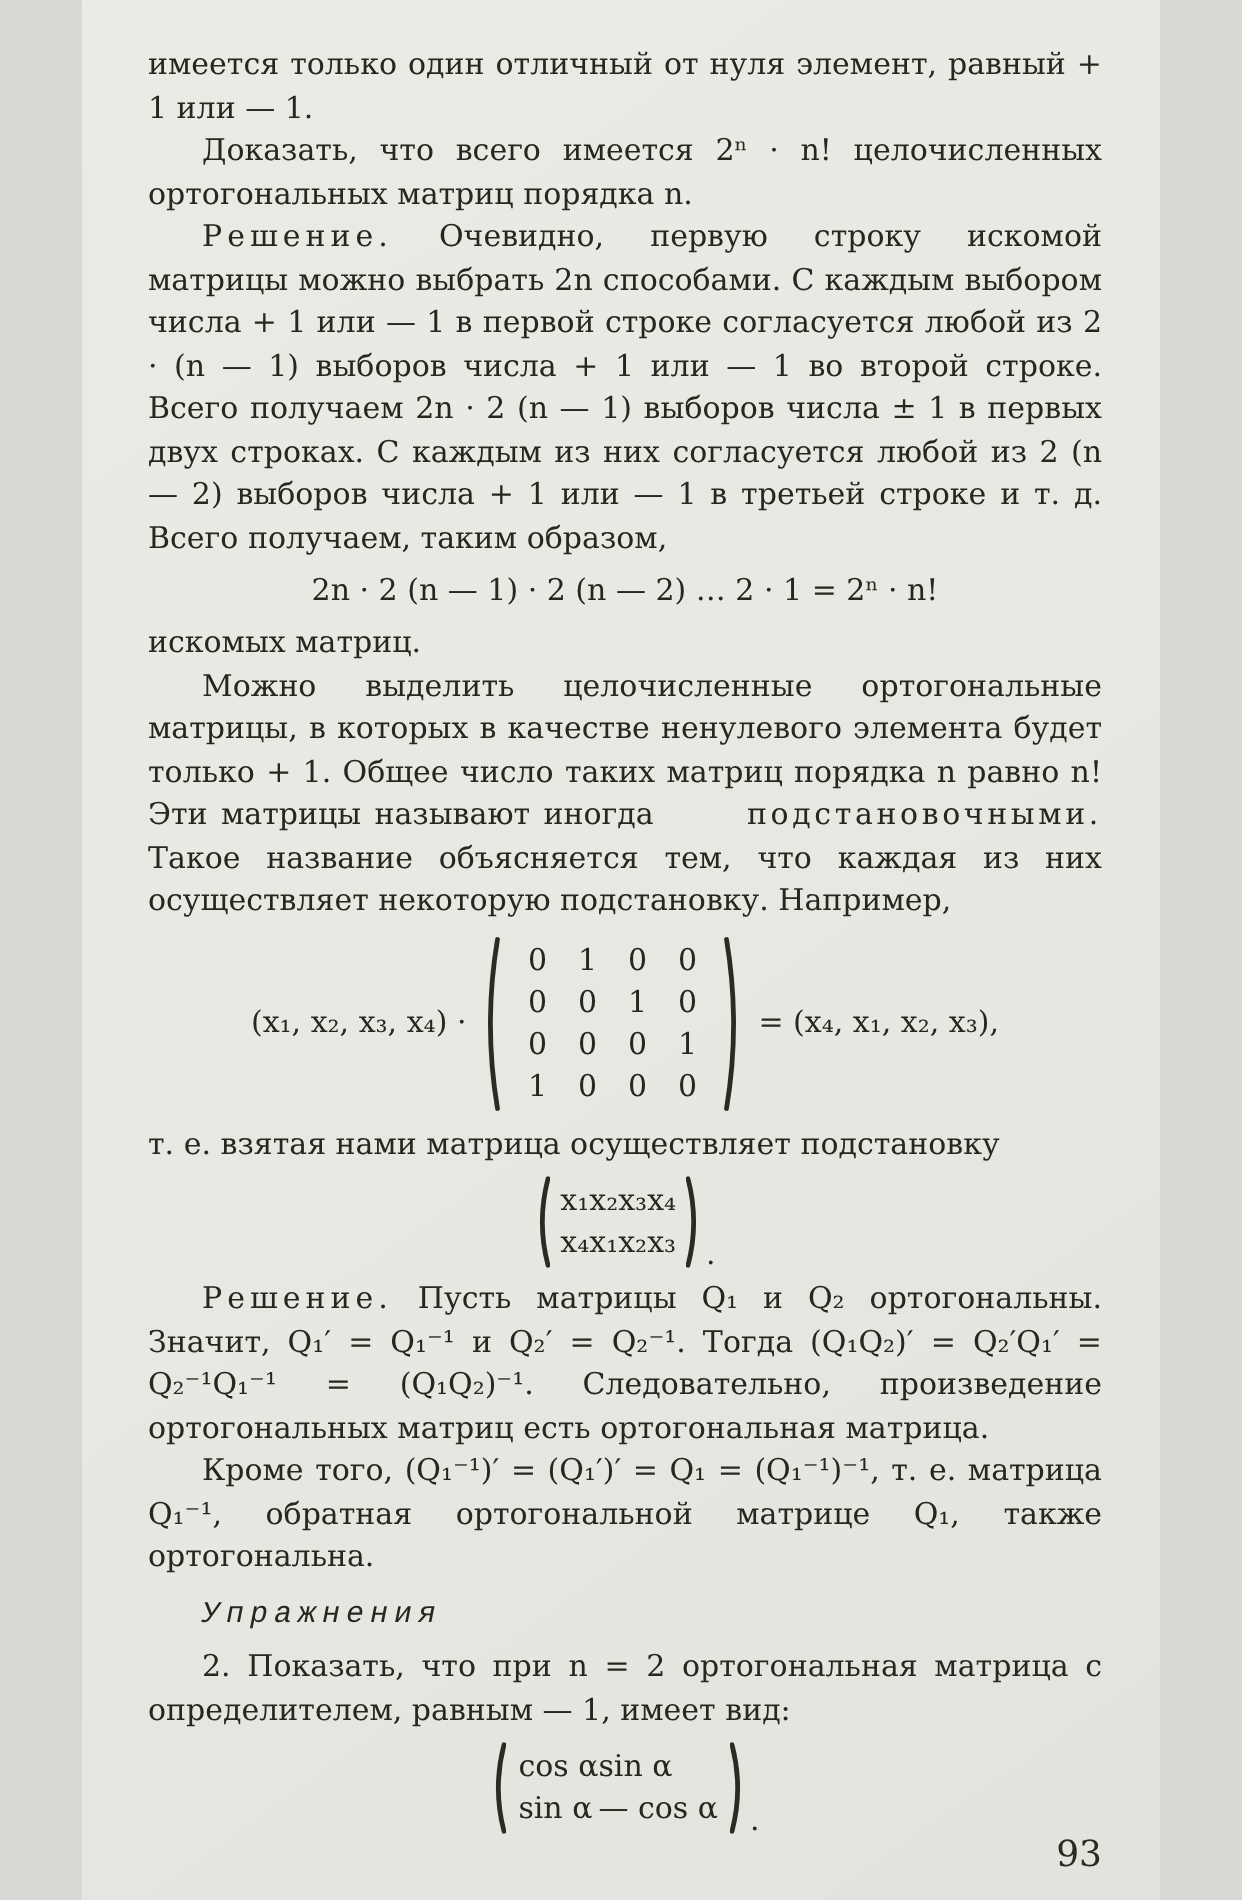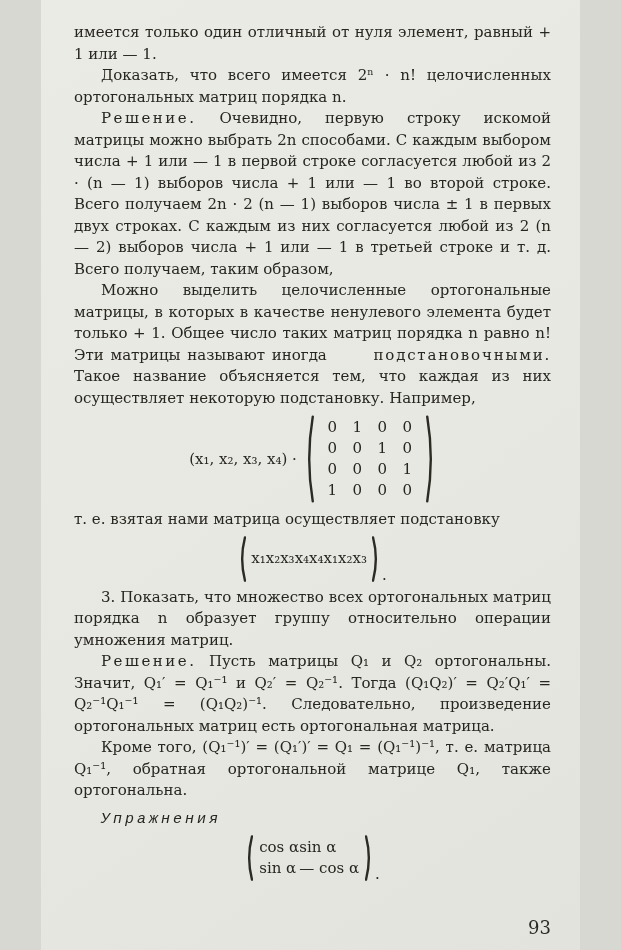--- a/index.html
+++ b/index.html
@@ -46,21 +46,21 @@
   .matrix4 {
     display: grid;
     grid-template-columns: repeat(4, 25px);
     justify-items: center;
     padding: 1px 3px;
     font-size: 15px;
     line-height: 21px;
   }
   .col2 {
     display: flex;
-    flex-direction: row;
+    flex-direction: column;
     align-items: center;
     line-height: 21px;
     padding: 0 2px;
   }
   .m2 {
     display: grid;
     grid-template-columns: auto auto;
     line-height: 21px;
     padding: 0 3px;
     text-align: left;
@@ -87,21 +87,25 @@
 
 <div class="page">
   <div class="body-text">
 
     <p>имеется только один отличный от нуля элемент, равный + 1 или — 1.</p>
 
     <p class="ind">Доказать, что всего имеется 2ⁿ · n! целочисленных ортогональных матриц порядка n.</p>
 
     <p class="ind"><span class="sp-label">Решение.</span><span> Очевидно, первую строку искомой матрицы можно выбрать 2n способами. С каждым выбором числа + 1 или — 1 в первой строке согласуется любой из 2 · (n — 1) выборов числа + 1 или — 1 во второй строке. Всего получаем 2n · 2 (n — 1) выборов числа ± 1 в первых двух строках. С каждым из них согласуется любой из 2 (n — 2) выборов числа + 1 или — 1 в третьей строке и т. д. Всего получаем, таким образом,</span></p>
 
+    <div class="display">
+      <span>2n · 2 (n — 1) · 2 (n — 2)  …  2 · 1 = 2ⁿ · n!</span>
+    </div>
 
+    <p>искомых матриц.</p>
 
     <p class="ind"><span>Можно выделить целочисленные ортогональные матрицы, в которых в качестве ненулевого элемента будет только + 1. Общее число таких матриц порядка n равно n! Эти матрицы называют иногда </span><span class="emph-sp">подстановочными.</span><span> Такое название объясняется тем, что каждая из них осуществляет некоторую подстановку. Например,</span></p>
 
     <div class="display">
       <span>(x₁, x₂, x₃, x₄) ·</span>
       <span class="mgroup">
         <svg class="paren" width="10" height="90" viewBox="0 0 12 100" preserveAspectRatio="none">
             <path d="M10.5,3 Q2,50 10.5,97"></path>
           </svg>
         <span class="matrix4">
@@ -119,49 +123,50 @@
           <span>1</span>
           <span>1</span>
           <span>0</span>
           <span>0</span>
           <span>0</span>
         </span>
         <svg class="paren" width="10" height="90" viewBox="0 0 12 100" preserveAspectRatio="none">
             <path d="M1.5,3 Q10,50 1.5,97"></path>
           </svg>
       </span>
+      <span>= (x₄, x₁, x₂, x₃),</span>
     </div>
 
     <p>т. е. взятая нами матрица осуществляет подстановку</p>
 
     <div class="display">
       <span class="mgroup">
         <svg class="paren" width="8" height="46" viewBox="0 0 12 100" preserveAspectRatio="none">
             <path d="M10.5,3 Q2,50 10.5,97"></path>
           </svg>
         <span class="col2">
           <span>x₁x₂x₃x₄</span>
           <span>x₄x₁x₂x₃</span>
         </span>
         <svg class="paren" width="8" height="46" viewBox="0 0 12 100" preserveAspectRatio="none">
             <path d="M1.5,3 Q10,50 1.5,97"></path>
           </svg>
       </span>
       <span class="after-paren">.</span>
     </div>
 
-    <p class="ind">3. Показать, что множество всех ортогональных матриц порядка n образует группу относительно операции умножения матриц.</p>
 
     <p class="ind"><span class="sp-label">Решение.</span><span> Пусть матрицы Q₁ и Q₂ ортогональны. Значит, Q₁′ = Q₁⁻¹ и Q₂′ = Q₂⁻¹. Тогда (Q₁Q₂)′ = Q₂′Q₁′ = Q₂⁻¹Q₁⁻¹ = (Q₁Q₂)⁻¹. Следовательно, произведение ортогональных матриц есть ортогональная матрица.</span></p>
 
     <p class="ind">Кроме того, (Q₁⁻¹)′ = (Q₁′)′ = Q₁ = (Q₁⁻¹)⁻¹, т. е. матрица Q₁⁻¹, обратная ортогональной матрице Q₁, также ортогональна.</p>
 
     <p class="ex-heading">Упражнения</p>
 
 
+    <p class="ind">2. Показать, что при n = 2 ортогональная матрица с определителем, равным — 1, имеет вид:</p>
 
     <div class="display">
       <span class="mgroup">
         <svg class="paren" width="8" height="46" viewBox="0 0 12 100" preserveAspectRatio="none">
             <path d="M10.5,3 Q2,50 10.5,97"></path>
           </svg>
         <span class="m2">
           <span>cos α</span>
           <span>sin α</span>
           <span>sin α</span>

